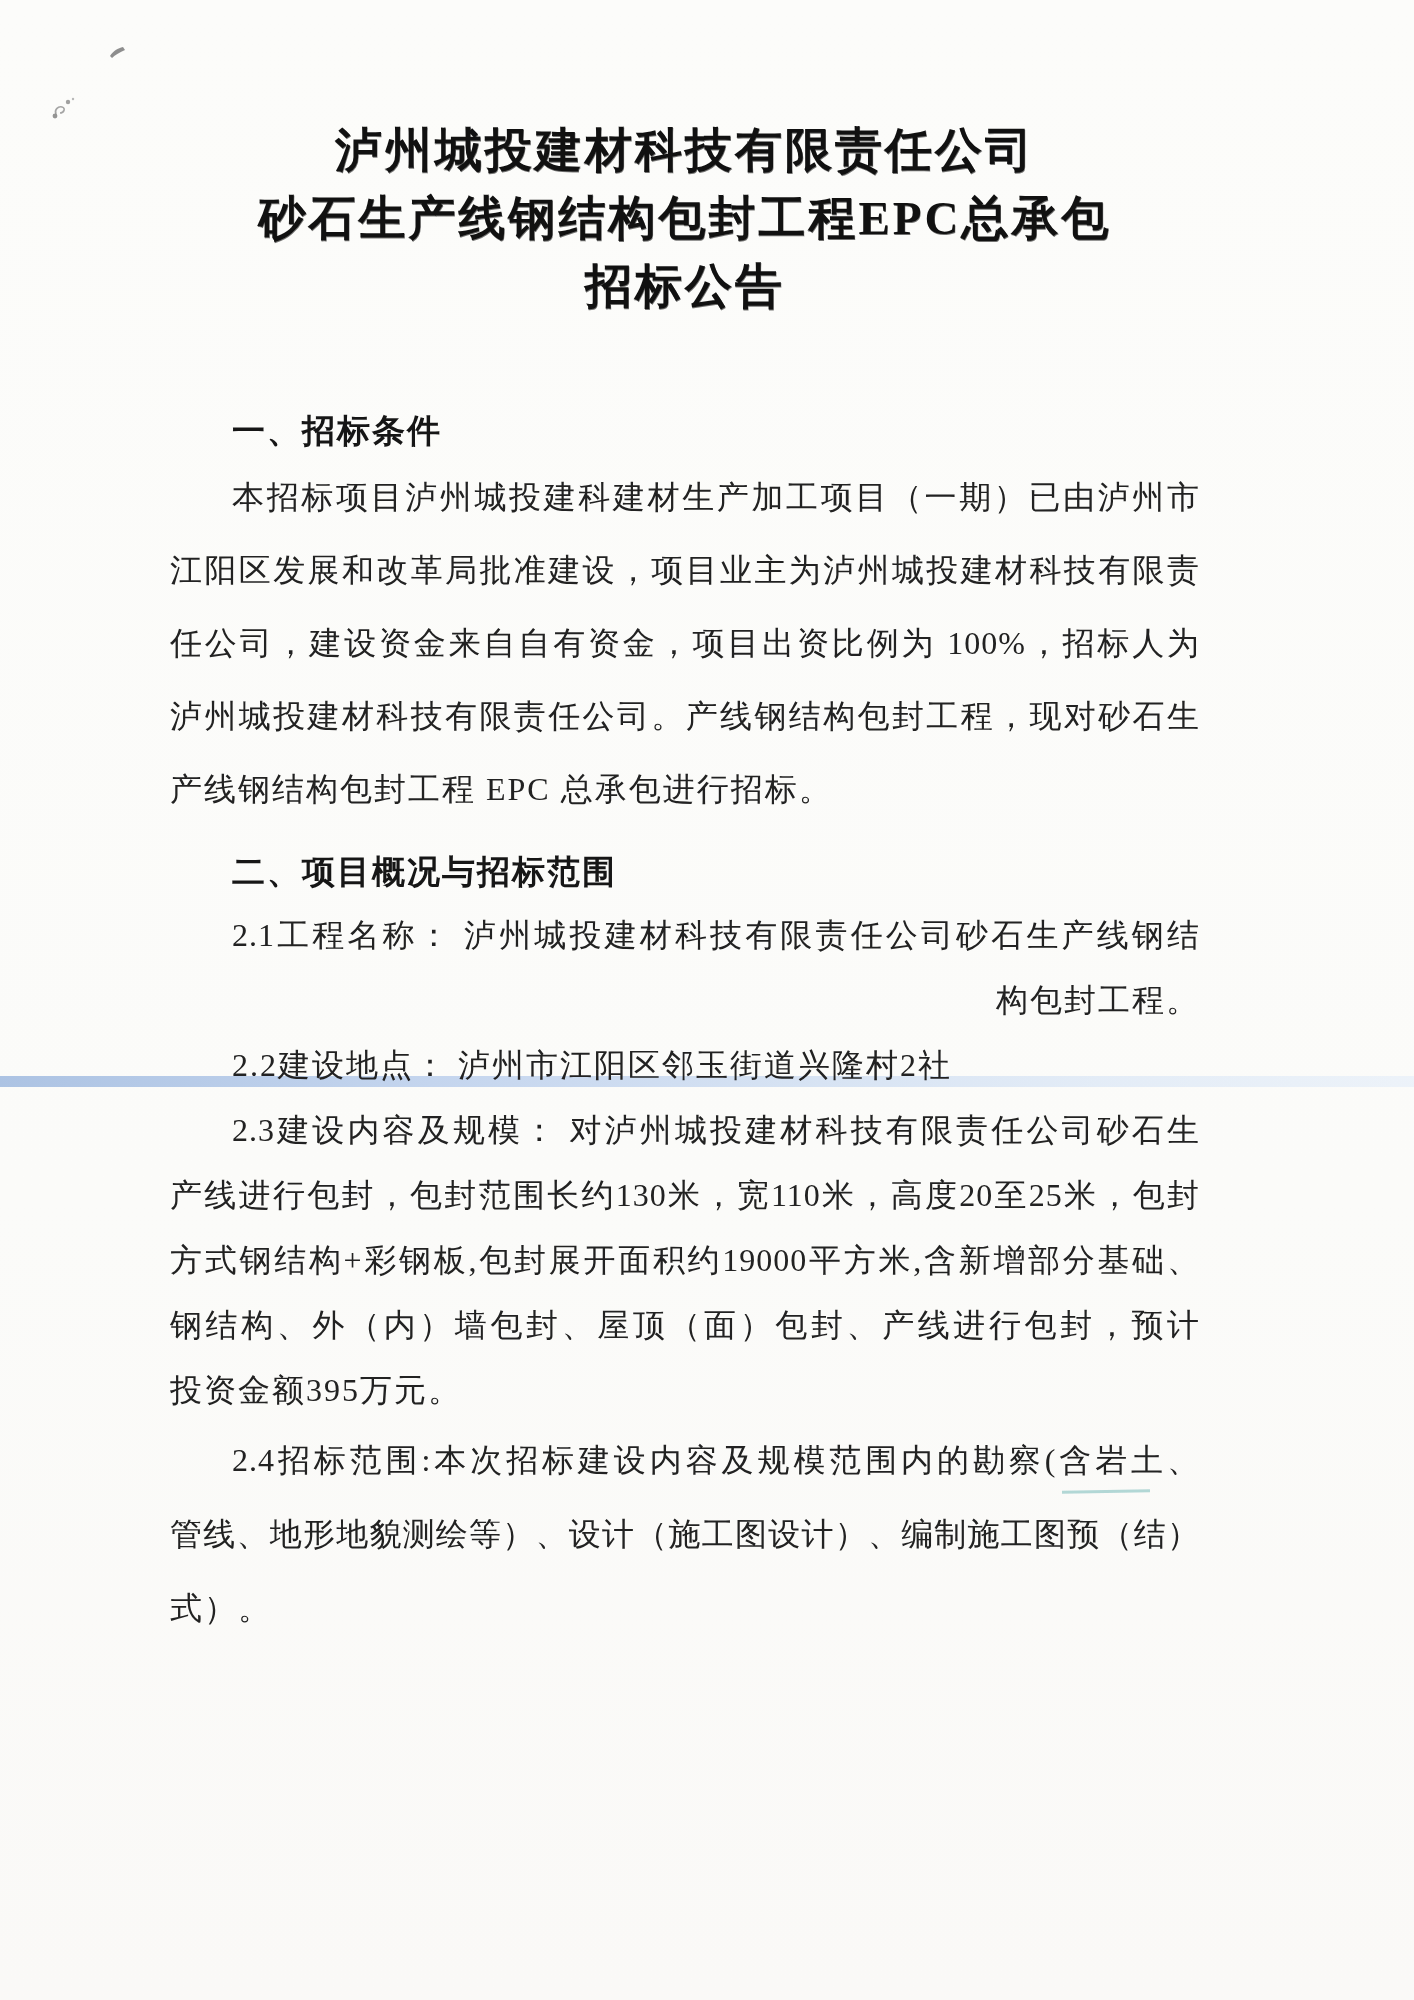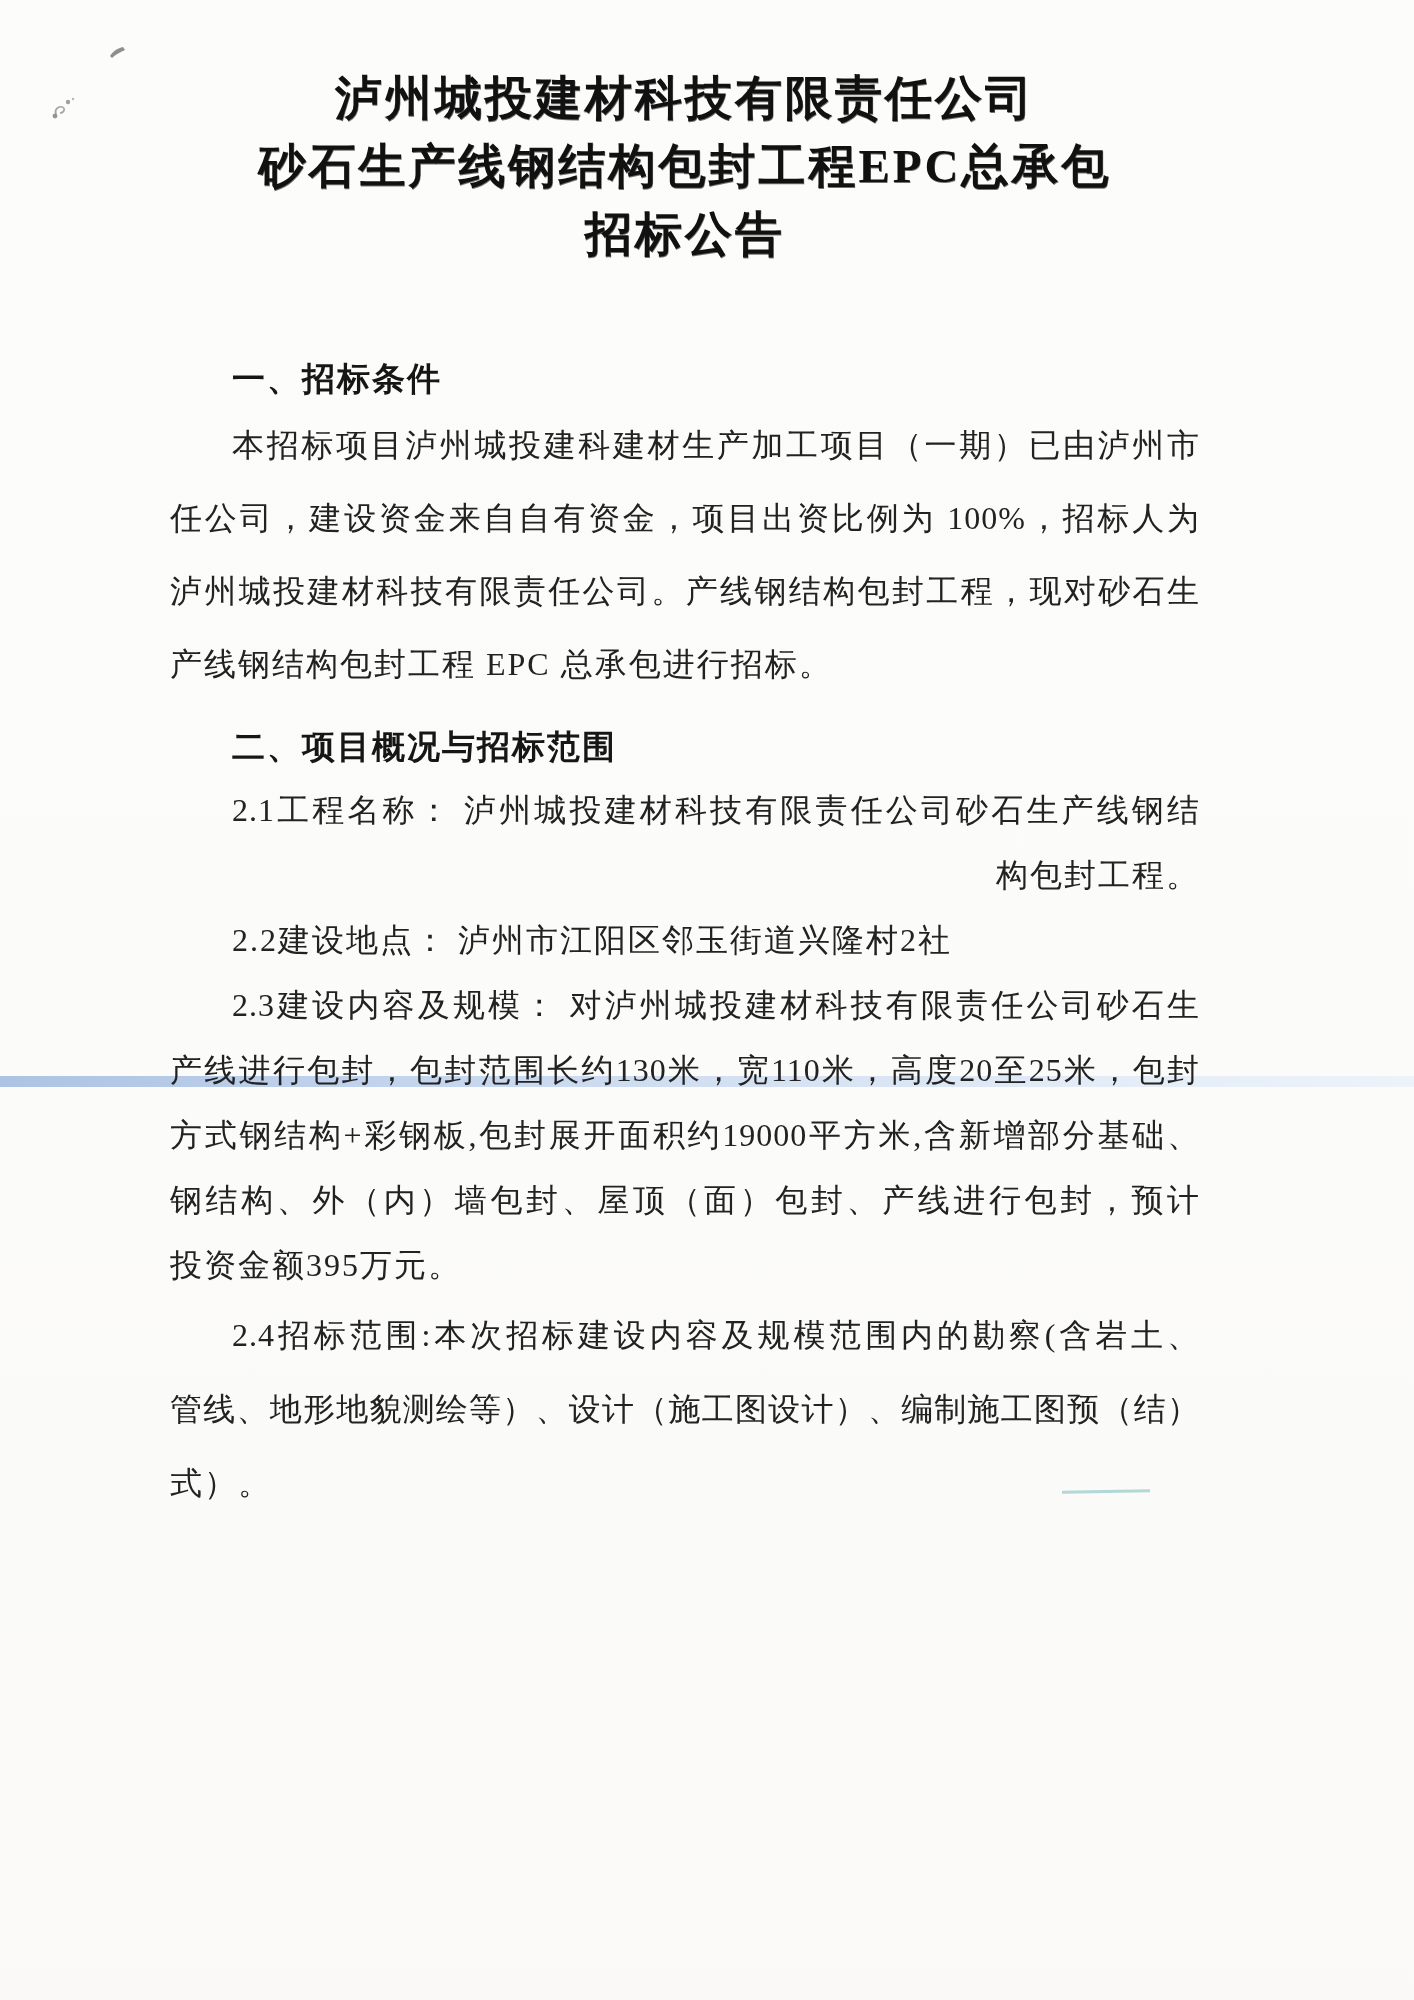--- a/index.html
+++ b/index.html
@@ -37,21 +37,21 @@
     width: 88px; height: 3px;
     background: rgba(42,150,150,0.35);
     transform: rotate(-1deg);
     z-index: 2;
   }
   .content {
     position: relative;
     z-index: 1;
     margin: 0 214px 0 170px; 
   }
-  .title-block { margin: 0; padding-top: 64px; }
+  .title-block { margin: 0; padding-top: 116px; }
   .title-line {
     font-size: 47px;
     font-weight: 700;
     line-height: 68px;
     text-align: center;
     letter-spacing: 3px;
     color: #111;
     text-shadow: 0.5px 0.5px 0 rgba(0,0,0,0.55);
   }
   .line {
@@ -89,20 +89,21 @@
 
     <div class="title-block">
       <div class="title-line">泸州城投建材科技有限责任公司</div>
       <div class="title-line">砂石生产线钢结构包封工程EPC总承包</div>
       <div class="title-line">招标公告</div>
     </div>
 
     <div>
         <div class="line heading indent" style="line-height: 46px; margin-top: 88px;">一、招标条件</div>
         <div class="line fill indent" style="line-height: 73px; margin-top: 7px;">本招标项目泸州城投建科建材生产加工项目（一期）已由泸州市</div>
+        <div class="line fill" style="line-height: 73px;">江阳区发展和改革局批准建设，项目业主为泸州城投建材科技有限责</div>
         <div class="line fill" style="line-height: 73px;">任公司，建设资金来自自有资金，项目出资比例为 100%，招标人为</div>
         <div class="line fill" style="line-height: 73px;">泸州城投建材科技有限责任公司。产线钢结构包封工程，现对砂石生</div>
         <div class="line" style="line-height: 73px;">产线钢结构包封工程 EPC 总承包进行招标。</div>
         <div class="line heading indent" style="line-height: 46px; margin-top: 23px;">二、项目概况与招标范围</div>
         <div class="line fill indent" style="line-height: 65px; margin-top: 8px;">2.1工程名称： 泸州城投建材科技有限责任公司砂石生产线钢结</div>
         <div class="line" style="line-height: 65px; text-align: right;">构包封工程。</div>
         <div class="line indent" style="line-height: 65px;">2.2建设地点： 泸州市江阳区邻玉街道兴隆村2社</div>
         <div class="line fill indent" style="line-height: 65px; font-family: Liberation Serif, serif;">2.3建设内容及规模： 对泸州城投建材科技有限责任公司砂石生</div>
         <div class="line fill" style="line-height: 65px;">产线进行包封，包封范围长约130米，宽110米，高度20至25米，包封</div>
         <div class="line fill" style="line-height: 65px;">方式钢结构+彩钢板,包封展开面积约19000平方米,含新增部分基础、</div>

